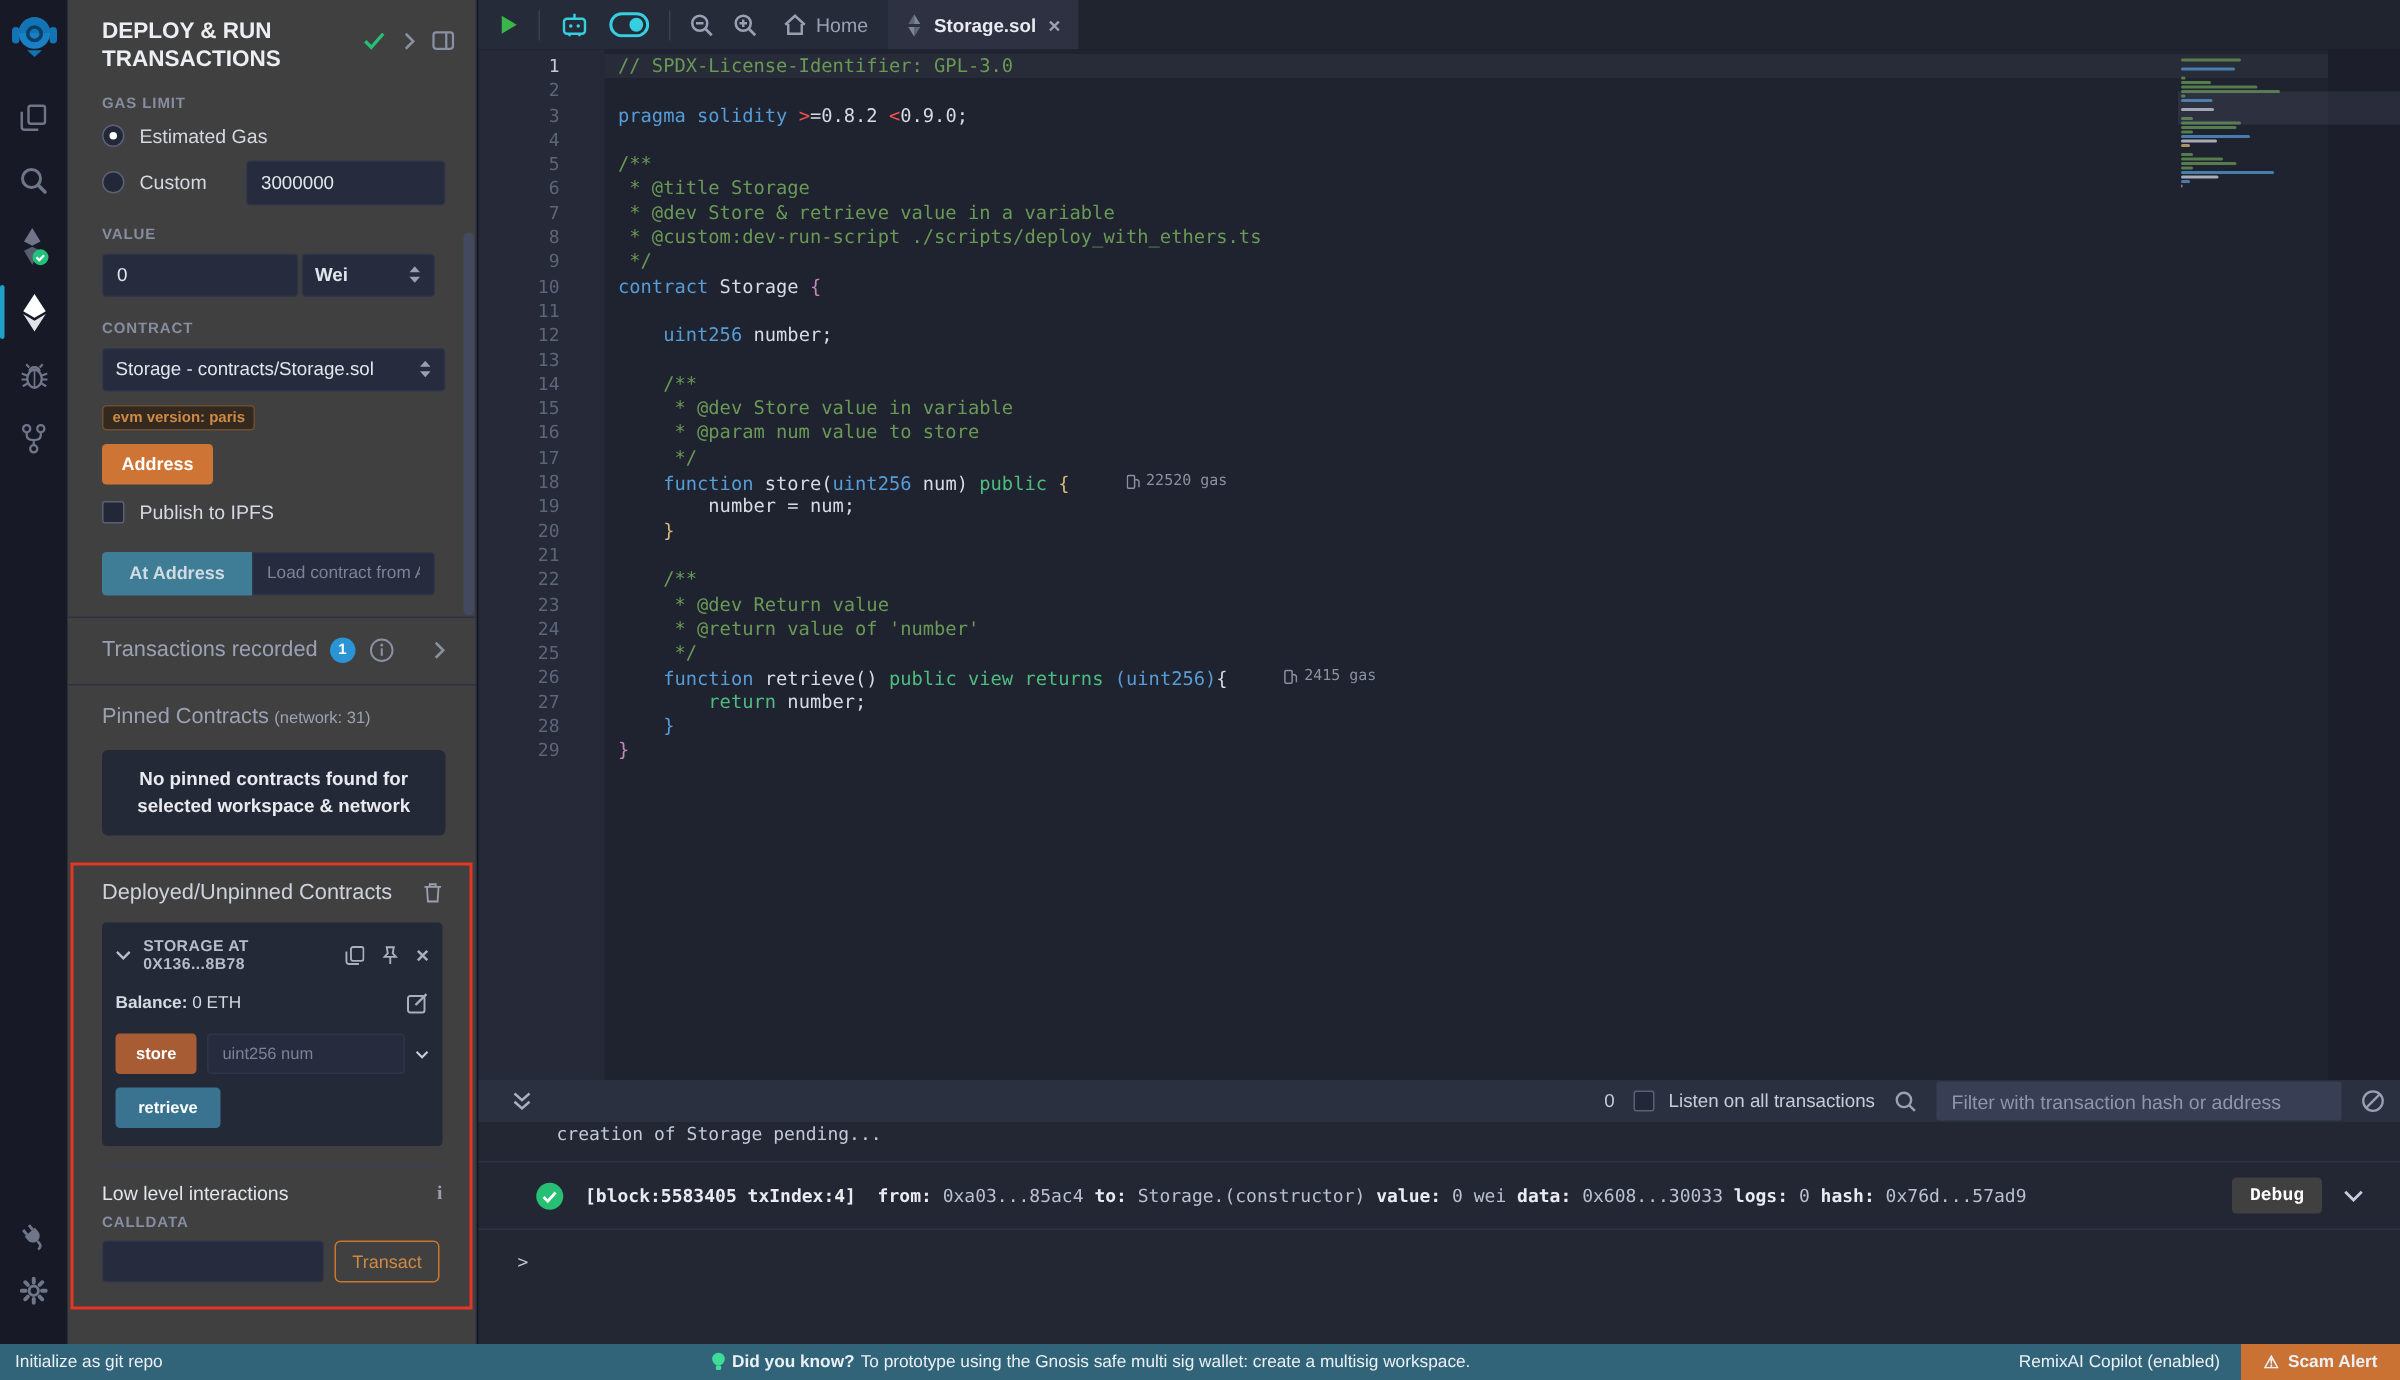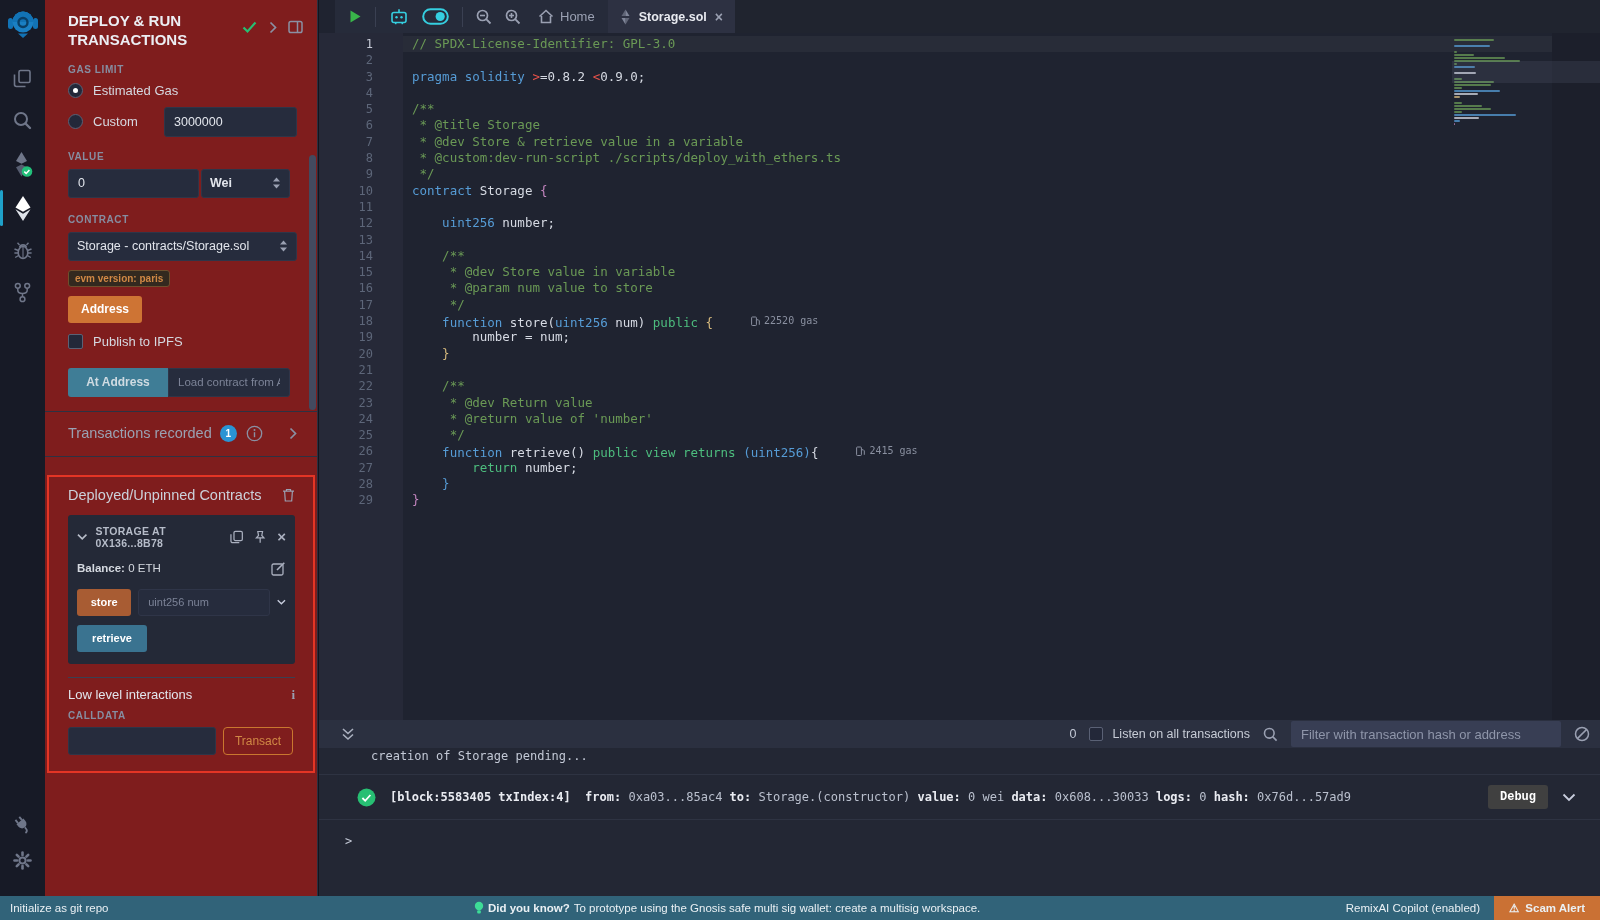--- a/index.html
+++ b/index.html
@@ -6,21 +6,21 @@
   .app{position:relative;width:1600px;height:920px;overflow:hidden;
        font-family:"Liberation Sans",sans-serif;color:#d5d8e0;font-size:13px;}
   svg{display:block}
   
   .rail{position:absolute;left:0;top:0;bottom:24px;width:45px;background:#171a26;
         display:flex;flex-direction:column;align-items:center;border-right:1px solid #20232f;}
   .rail-item{position:relative;width:45px;height:36px;display:flex;align-items:center;justify-content:center;}
   .rail-item.active::before{content:"";position:absolute;left:0;top:2px;bottom:2px;width:3px;background:#1fa1c9;border-radius:2px;}
   .rail-spacer{flex:1}
   
-  .sidepanel{position:absolute;left:45px;top:0;bottom:24px;width:273px;background:#7f1d1d;
+  .sidepanel{position:absolute;left:45px;top:0;bottom:24px;width:273px;background:#404040;
              border-right:1px solid #2a2f3f;box-sizing:border-box;padding:8px 0 0 0;}
   .sp-pad{padding:0 20px 0 23px;}
   .sp-header{display:flex;align-items:flex-start;padding:4px 14px 4px 23px;}
   .sp-title{font-size:15px;font-weight:bold;color:#eceef3;line-height:1.25;width:150px;}
   .sp-hicons{margin-left:auto;display:flex;align-items:center;gap:11px;padding-top:8px;}
   .lbl{font-size:10px;letter-spacing:.6px;color:#868da0;margin-top:10px;font-weight:bold;}
   .row{display:flex;align-items:center;}
   .radio{width:15px;height:15px;border-radius:50%;border:1px solid #5a6175;background:#232839;box-sizing:border-box;position:relative;flex:0 0 auto;}
   .radio.sel::after{content:"";position:absolute;left:4px;top:4px;width:5px;height:5px;border-radius:50%;background:#fff;}
   .rlabel{margin-left:10px;font-size:13px;color:#d5d8e0;}
@@ -48,21 +48,21 @@
   .btn-fn{width:70px;height:27px;border:none;border-radius:3px;color:#fff;font-weight:bold;font-size:11px;
           font-family:"Liberation Sans",sans-serif;}
   .btn-store{background:#a85c33;}
   .btn-retrieve{background:#3a7390;}
   .btn-transact{height:28px;width:70px;background:transparent;border:1px solid #c9772f;border-radius:4px;
                 color:#d08845;font-size:12px;font-family:"Liberation Sans",sans-serif;}
   .sp-scroll{position:absolute;right:1px;top:155px;width:7px;height:255px;background:#434a5f;border-radius:4px;}
   .xicon{color:#aab0bf;font-size:15px;line-height:1;font-weight:bold;}
   
   .main{position:absolute;left:319px;right:0;top:0;bottom:24px;background:#1f2330;}
-  .tabbar{position:absolute;left:16px;right:0;top:0;height:33px;background:#20242f;display:flex;align-items:stretch;border-bottom:1px solid #181b24;}
+  .tabbar{position:absolute;left:0;right:0;top:0;height:33px;background:#20242f;display:flex;align-items:stretch;border-bottom:1px solid #181b24;}
   .toolgrp{background:#262b3a;display:flex;align-items:center;padding:0 13px;gap:13px;}
   .vsep{width:1px;height:20px;background:#3a4052;}
   .homelbl{color:#9aa0b2;font-size:13px;margin-left:6px;}
   .tab{background:#2d3142;display:flex;align-items:center;gap:8px;padding:0 12px;}
   .tablbl{color:#e8eaf0;font-size:12.5px;font-weight:bold;}
   
   .editor{position:absolute;left:0;right:0;top:33px;bottom:176px;overflow:hidden;background:#1f2330;}
   .gutter{position:absolute;left:0;top:0;bottom:0;width:84px;background:#262938;padding-top:3px;box-sizing:border-box;}
   .gnum{height:16.3px;line-height:16.3px;text-align:right;padding-right:30px;color:#5d6679;
         font-family:"DejaVu Sans Mono",monospace;font-size:12px;}
@@ -256,20 +256,30 @@
             <rect x="7.8" y="7.2" width="1.4" height="5" fill="#8a90a3"></rect>
           </svg>
         <svg style="margin-left:auto" width="8" height="13" viewBox="0 0 8 13">
           <path d="M1.5 1.5l5 5-5 5" stroke="#8a90a3" stroke-width="1.7" fill="none"></path>
           </svg>
       </div>
     </div>
 
     <div class="divider"></div>
 
+    <div class="sp-pad">
+      <div style="margin-top:13px">
+        <span class="sect-title">Pinned Contracts</span>
+        <span style="font-size:11px;color:#9aa1b2">(network: 31)</span>
+      </div>
+      <div class="emptybox">
+        <div>No pinned contracts found for</div>
+        <div>selected workspace &amp; network</div>
+      </div>
+    </div>
 
     <div class="redbox">
       <div class="row">
         <span style="font-size:14.5px;color:#ccd1da">Deployed/Unpinned Contracts</span>
         <svg style="margin-left:auto" width="13" height="14" viewBox="0 0 13 14">
           <path d="M1 3.2h11M4.5 3.2V1.5h4v1.7M2.6 3.2l.7 9.8h6.4l.7-9.8" stroke="#9aa0b2" stroke-width="1.2" fill="none"></path>
           </svg>
       </div>
       <div class="card">
         <div class="row">

